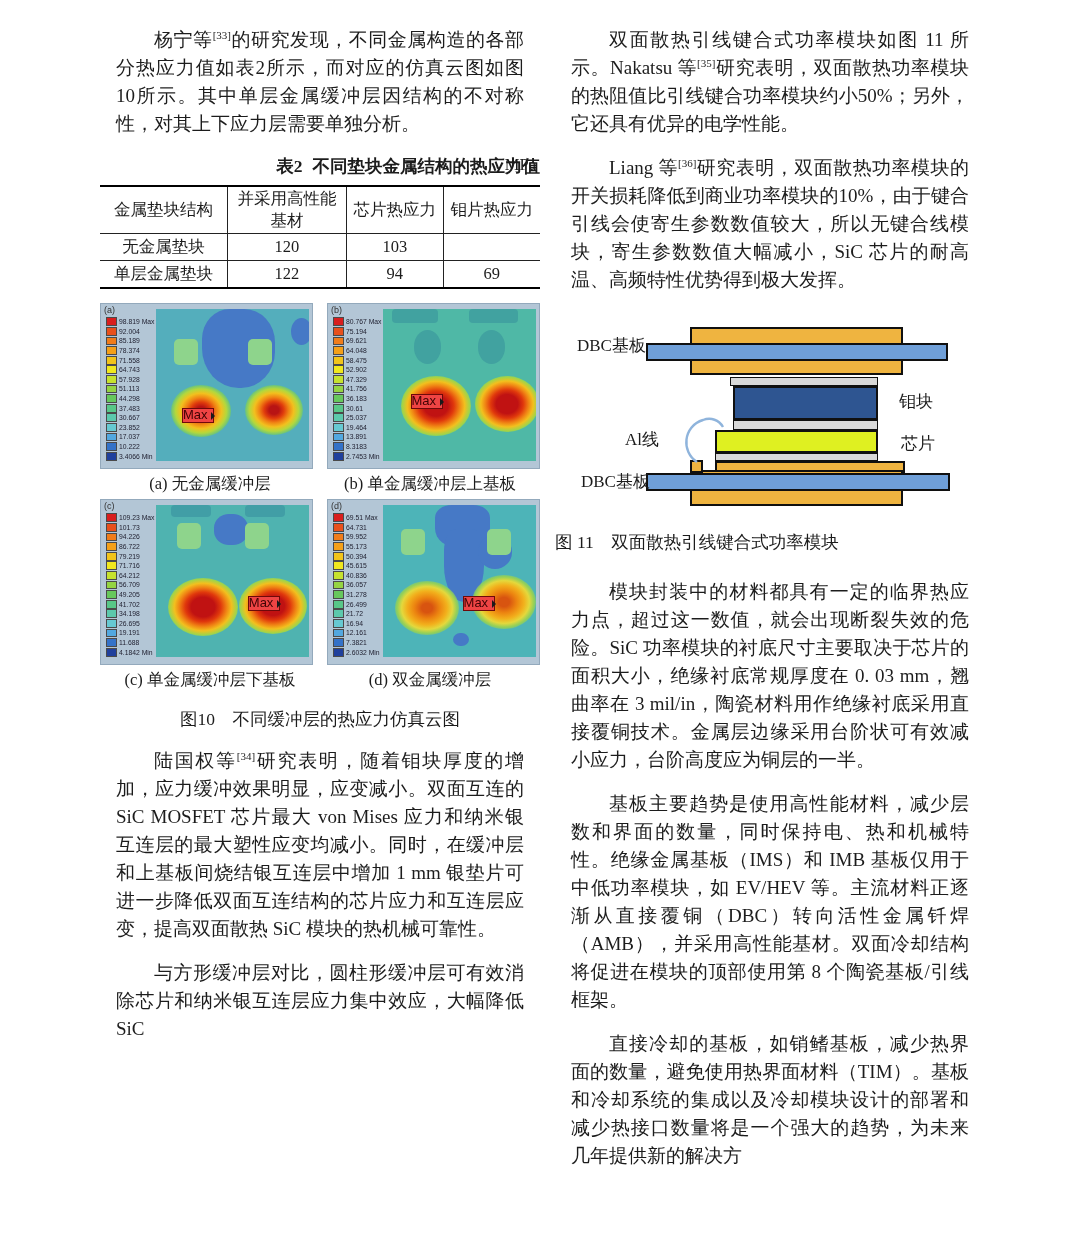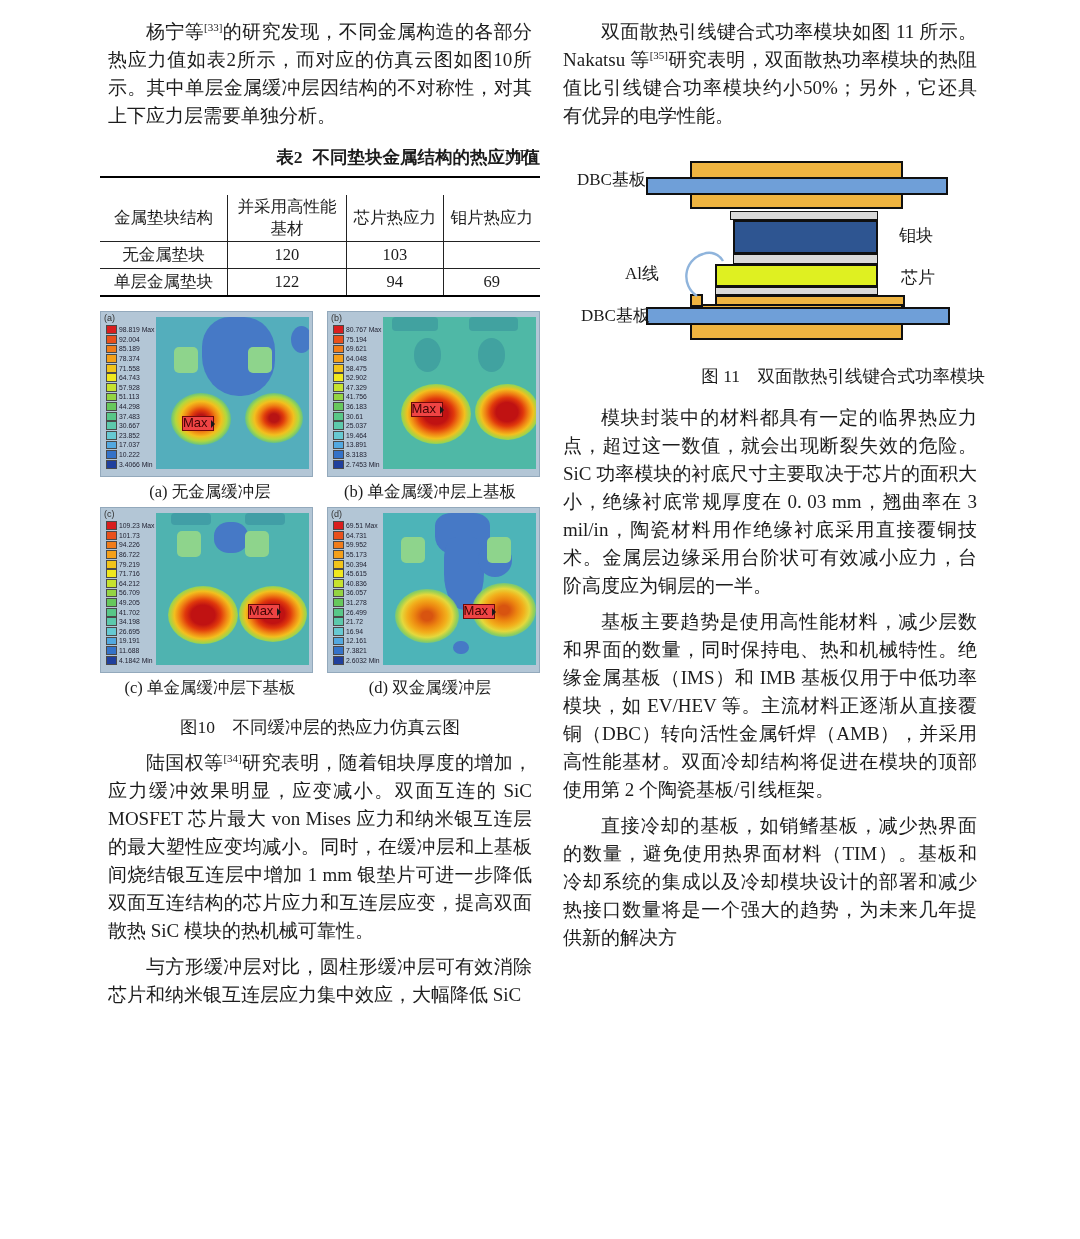--- a/index.html
+++ b/index.html
@@ -5,31 +5,31 @@
   html,body { margin:0; padding:0; }
   body {
     width:1080px; height:1239px; position:relative; overflow:hidden;
     background:#ffffff; color:#1c1c1c;
     font-family:"Liberation Serif","DejaVu Serif",serif;
   }
   .col { position:absolute; top:10px; }
   .col-left  { left:100px; width:440px; }
   .col-right { left:555px; width:430px; }
 
-  p.para { margin:8px; font-size:19px; line-height:28px; text-align:justify; text-indent:2em; }
+  p.para { margin:16px; font-size:19px; line-height:28px; text-align:justify; text-indent:2em; }
   p.no-indent { text-indent:0; }
   sup { font-size:11px; line-height:0; }
 
   
   .table-caption { position:relative; margin:15px 0 7px; text-align:right;
                    font-size:17.5px; font-weight:bold; }
   .table-caption .t-label { margin-right:10px; }
   .table-caption .t-unit { position:absolute; right:4px; top:1px; font-weight:normal; font-size:16.5px; }
   .stress-table-wrap { border-top:2.5px solid #000; border-bottom:2.5px solid #000; }
-  table.stress { width:100%; border-collapse:collapse; font-size:16.5px;margin-top:17px; }
+  table.stress { width:100%; border-collapse:collapse; font-size:16.5px; }
   table.stress th, table.stress td { font-weight:normal; text-align:center; padding:1px 2px;
                    height:24px; border-bottom:1px solid #222; border-left:1px solid #222; }
   table.stress th:first-child, table.stress td:first-child { border-left:none; }
   table.stress tbody tr:last-child td { border-bottom:none; }
   table.stress col.c1{width:29%;} table.stress col.c2{width:27%;}
   table.stress col.c3{width:22%;} table.stress col.c4{width:22%;}
 
   
   .fig10 { margin-top:14px; }
   .fig-row { display:flex; justify-content:space-between; }
@@ -71,21 +71,21 @@
   
   .fig11 { position:relative; margin-top:14px; height:252px; }
   .d-layer { position:absolute; box-sizing:border-box; border:2px solid #101010; }
   .gold  { background:#efb440; }
   .bluebar { background:#6f9fd8; }
   .navy  { background:#2e5591; }
   .chip  { background:#dff021; }
   .grayl { background:#d9d9d9; border-width:1px; }
   .d-label { position:absolute; font-size:17px; white-space:nowrap; }
   .wire-svg { position:absolute; z-index:6; }
-  .fig11-caption { position:absolute; left:0; right:0; top:220px; text-align:right; font-size:17.5px; }
+  .fig11-caption { position:absolute; left:0; right:0; top:220px; text-align:left; font-size:17.5px; }
 </style>
 </head>
 <body>
 
 <div class="col col-left">
 
   <p class="para"><span>杨宁等</span><sup>[33]</sup><span>的研究发现，不同金属构造的各部分热应力值如表2所示，而对应的仿真云图如图10所示。其中单层金属缓冲层因结构的不对称性，对其上下应力层需要单独分析。</span></p>
 
   <div class="table-caption">
     <span class="t-label">表2</span><span>不同垫块金属结构的热应力值</span>
@@ -452,20 +452,21 @@
   <p class="para"><span>陆国权等</span><sup>[34]</sup><span>研究表明，随着钼块厚度的增加，应力缓冲效果明显，应变减小。双面互连的 SiC MOSFET 芯片最大 von Mises 应力和纳米银互连层的最大塑性应变均减小。同时，在缓冲层和上基板间烧结银互连层中增加 1 mm 银垫片可进一步降低双面互连结构的芯片应力和互连层应变，提高双面散热 SiC 模块的热机械可靠性。</span></p>
 
   <p class="para">与方形缓冲层对比，圆柱形缓冲层可有效消除芯片和纳米银互连层应力集中效应，大幅降低 SiC</p>
 </div>
 
 <div class="col col-right">
 
 
   <p class="para"><span>双面散热引线键合式功率模块如图 11 所示。Nakatsu 等</span><sup>[35]</sup><span>研究表明，双面散热功率模块的热阻值比引线键合功率模块约小50%；另外，它还具有优异的电学性能。</span></p>
 
+  <p class="para"><span>Liang 等</span><sup>[36]</sup><span>研究表明，双面散热功率模块的开关损耗降低到商业功率模块的10%，由于键合引线会使寄生参数数值较大，所以无键合线模块，寄生参数数值大幅减小，SiC 芯片的耐高温、高频特性优势得到极大发挥。</span></p>
 
   <div class="fig11">
 
     <div class="d-layer gold" style="left:135px;top:17px;width:213px;height:48px;"></div>
     <div class="d-layer bluebar" style="left:91px;top:33px;width:302px;height:18px;"></div>
 
     <div class="d-layer grayl" style="left:175px;top:67px;width:148px;height:9px;"></div>
     <div class="d-layer navy" style="left:178px;top:76px;width:145px;height:34px;"></div>
     <div class="d-layer grayl" style="left:178px;top:110px;width:145px;height:10px;"></div>
     <div class="d-layer chip" style="left:160px;top:120px;width:163px;height:23px;"></div>
@@ -483,15 +484,15 @@
     <div class="d-label" style="left:22px;top:24px;">DBC基板</div>
     <div class="d-label" style="left:344px;top:80px;">钼块</div>
     <div class="d-label" style="left:70px;top:118px;">Al线</div>
     <div class="d-label" style="left:346px;top:122px;">芯片</div>
     <div class="d-label" style="left:26px;top:160px;">DBC基板</div>
 
     <div class="fig11-caption">图 11　双面散热引线键合式功率模块</div>
   </div>
 
   <p class="para">模块封装中的材料都具有一定的临界热应力点，超过这一数值，就会出现断裂失效的危险。SiC 功率模块的衬底尺寸主要取决于芯片的面积大小，绝缘衬底常规厚度在 0. 03 mm，翘曲率在 3 mil/in，陶瓷材料用作绝缘衬底采用直接覆铜技术。金属层边缘采用台阶状可有效减小应力，台阶高度应为铜层的一半。</p>
-  <p class="para">基板主要趋势是使用高性能材料，减少层数和界面的数量，同时保持电、热和机械特性。绝缘金属基板（IMS）和 IMB 基板仅用于中低功率模块，如 EV/HEV 等。主流材料正逐渐从直接覆铜（DBC）转向活性金属钎焊（AMB），并采用高性能基材。双面冷却结构将促进在模块的顶部使用第 2 个陶瓷基板/引线框架。</p>
+  <p class="para">基板主要趋势是使用高性能材料，减少层数和界面的数量，同时保持电、热和机械特性。绝缘金属基板（IMS）和 IMB 基板仅用于中低功率模块，如 EV/HEV 等。主流材料正逐渐从直接覆铜（DBC）转向活性金属钎焊（AMB），并采用高性能基材。双面冷却结构将促进在模块的顶部使用第 8 个陶瓷基板/引线框架。</p>
   <p class="para">直接冷却的基板，如销鳍基板，减少热界面的数量，避免使用热界面材料（TIM）。基板和冷却系统的集成以及冷却模块设计的部署和减少热接口数量将是一个强大的趋势，为未来几年提供新的解决方</p>
 </div>
 
 </body></html>

